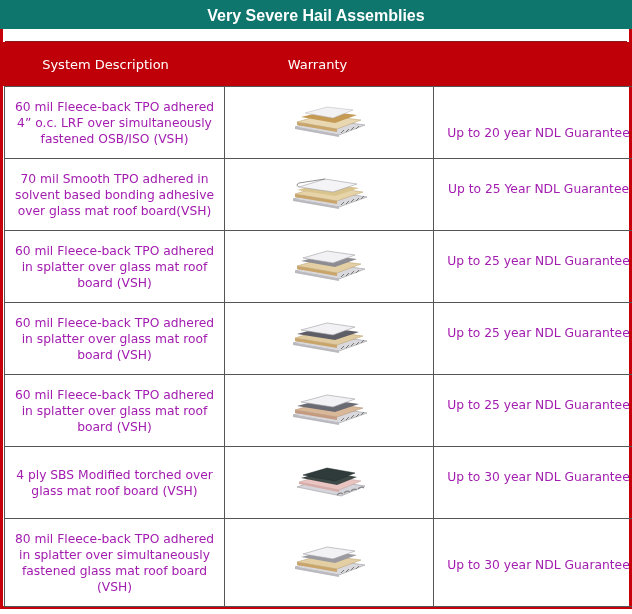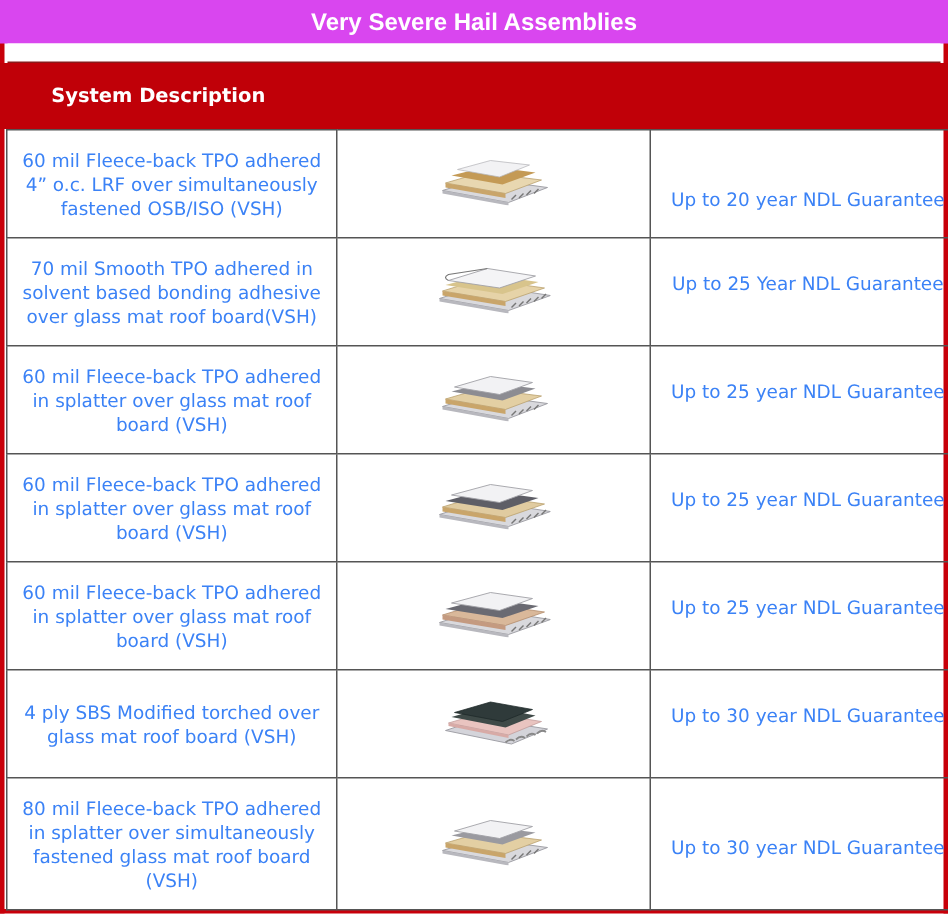--- a/index.html
+++ b/index.html
@@ -1,43 +1,44 @@
 <!DOCTYPE html>
 <html><head>
 <meta charset="utf-8">
 <style>
   html, body { margin:0; padding:0; background:#ffffff; }
   body { width:632px; height:614px; position:relative; overflow:hidden; font-family:"Liberation Sans", sans-serif; }
   .frame { position:absolute; left:0; top:0; width:632px; height:609px; box-sizing:border-box; border:3px solid #c8000a; border-top:0; background:#fff; }
-  .title-band { position:absolute; left:0; top:0; width:632px; height:29px; background:#d946ef; color:#fff; text-align:center; font-weight:bold; font-size:16px; line-height:32px; }
+  .title-band { position:absolute; left:0; top:0; width:632px; height:29px; background:#0f766e; color:#fff; text-align:center; font-weight:bold; font-size:16px; line-height:32px; }
   .white-stripe { position:absolute; left:5px; top:29px; width:622px; height:12px; background:#fff; border-bottom:1px solid #8a1a1a; }
   .header-band { position:absolute; left:0; top:42px; width:632px; height:44px; background:#c00008; display:flex; }
-  .header-band .hcell { color:#fff; font-weight:bold; font-size:13px; display:flex; align-items:center; justify-content:center; font-family:"DejaVu Sans", sans-serif; }
+  .header-band .hcell { color:#fff; font-weight:normal; font-size:13px; display:flex; align-items:center; justify-content:center; font-family:"DejaVu Sans", sans-serif; }
   .h1 { width:211px; } .h2 { width:208px; } .h3 { width:213px; }
   table.grid { position:absolute; left:4px; top:86px; width:624px; border-collapse:collapse; table-layout:fixed; }
-  table.grid td { border:1.5px solid #555; padding:0; text-align:center; vertical-align:middle; font-size:12.3px; color:#3b82f6; font-family:"DejaVu Sans", sans-serif; line-height:16px; }
+  table.grid td { border:1.5px solid #555; padding:0; text-align:center; vertical-align:middle; font-size:12.3px; color:#a21caf; font-family:"DejaVu Sans", sans-serif; line-height:16px; }
   table.grid td.desc { width:207px; padding:0 6px; }
   table.grid td.sys { width:208px; }
   table.grid td.war { width:209px; vertical-align:top; padding-top:38px; }
   table.grid tr.r { height:72px; }
   table.grid tr.r.last { height:88px; }
   table.grid tr.r.mid td.war { padding-top:22px; }
   .assembly { display:inline-block; width:76px; height:32px; position:relative; }
   .assembly svg { width:76px; height:32px; }
 </style>
 </head>
 <body>
 
 <div class="frame"></div>
 
 <div class="title-band">Very Severe Hail Assemblies</div>
 <div class="white-stripe"></div>
 
 <div class="header-band">
   <div class="hcell h1">System Description</div>
+  <div class="hcell h3">Warranty</div>
 </div>
 
 <table class="grid">
   <tbody>
 
     <tr class="r">
       <td class="desc">60 mil Fleece-back TPO adhered 4” o.c. LRF over simultaneously fastened OSB/ISO (VSH)</td>
       <td class="sys">
         <span class="assembly">
           <svg viewBox="0 0 76 32">

